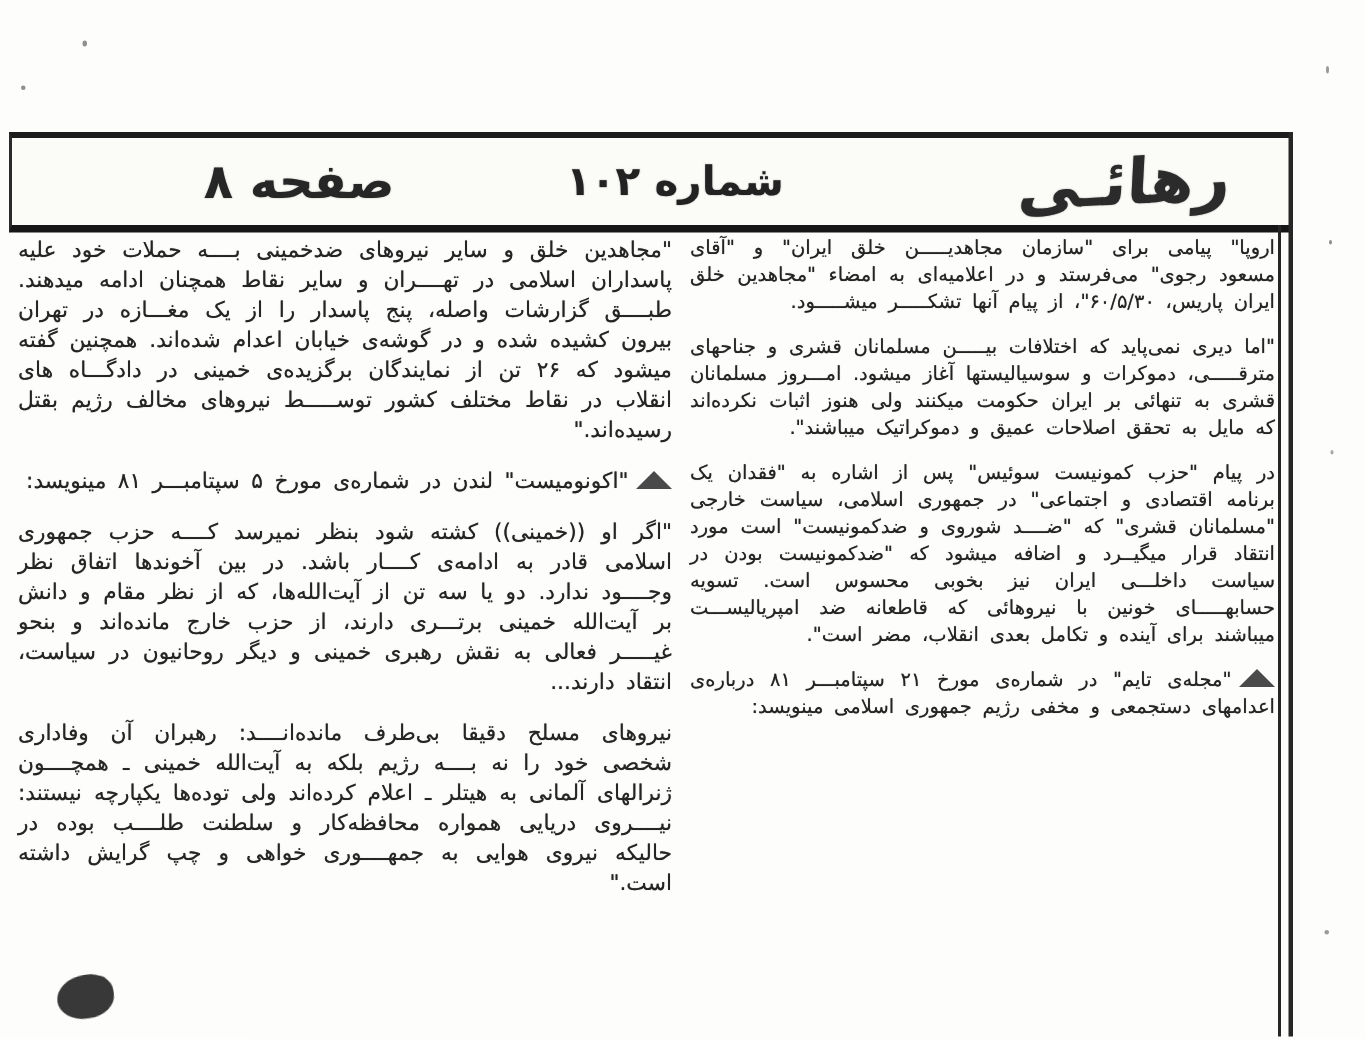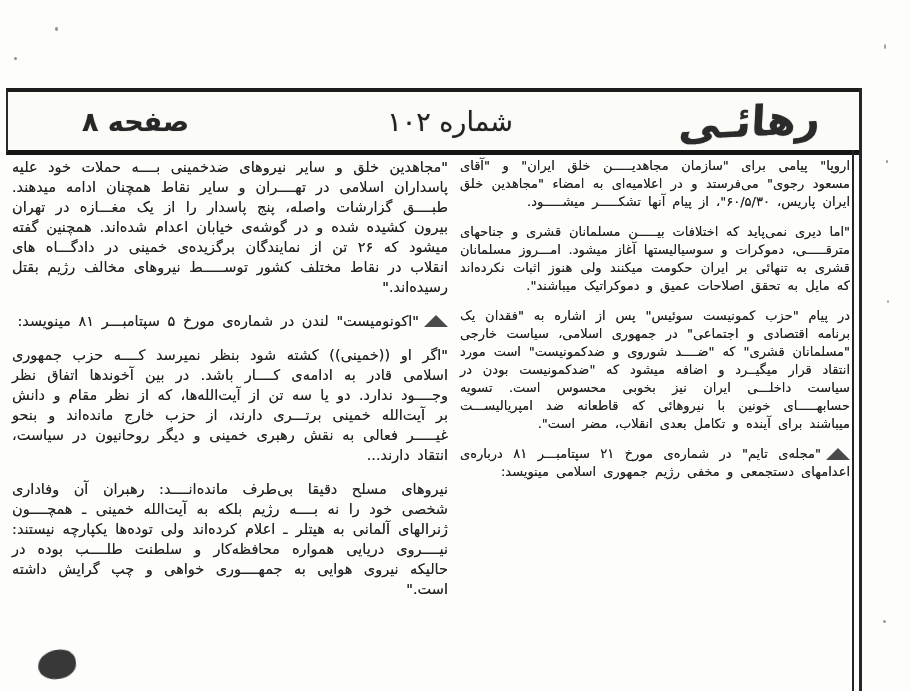--- a/index.html
+++ b/index.html
@@ -21,26 +21,26 @@
   }
   .brand{
     width:225px;text-align:center;
     font-size:42px;font-weight:bold;color:#2b2b2b;
     transform:rotate(-3deg) skewX(-6deg);
     letter-spacing:1px;
     text-shadow:0 0 1px rgba(40,40,40,.55);
   }
   .issue{
     flex:1;text-align:center;
-    font-size:27px;font-weight:normal;color:#222;
+    font-size:27px;font-weight:bold;color:#222;
     text-shadow:0 0 1px rgba(40,40,40,.5);
   }
   .pagenum{
-    width:255px;text-align:center;
-    font-size:27px;font-weight:bold;color:#262626;
+    width:255px;text-align:right;
+    font-size:32px;font-weight:bold;color:#262626;
     text-shadow:0 0 1px rgba(40,40,40,.5);
   }
   
   .vrule{position:absolute;background:#262626;}
   .vrule-outer{left:859px;top:88px;width:3px;height:603px;}
   .vrule-inner{left:852px;top:150px;width:2px;height:541px;}
   
   .col{
     position:absolute;direction:rtl;text-align:justify;
     color:#242424;

